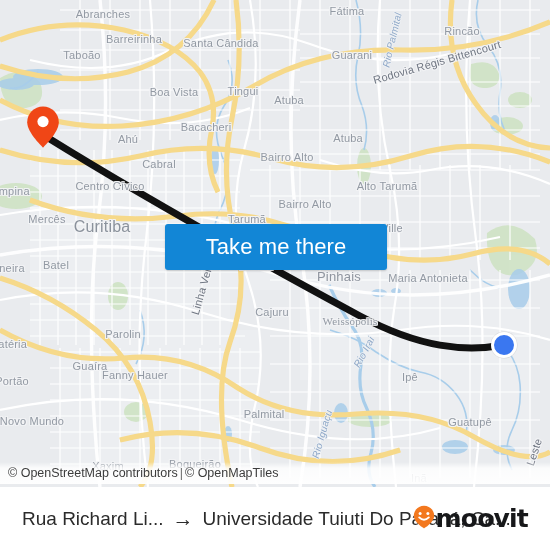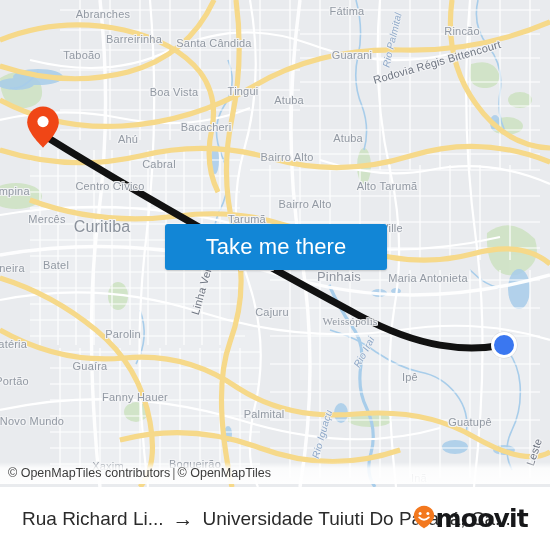--- a/index.html
+++ b/index.html
@@ -296,21 +296,21 @@
       </g>
 
       <path id="route-path" d="M45,136 C140,195 260,262 360,316 C420,348 465,352 504,345" fill="none" stroke="#111111" stroke-width="7" stroke-linecap="round"></path>
     </svg>
 
     <div id="map-labels">
         <div class="maplabel" style="left: 103px; top: 14px;">Abranches</div>
         <div class="maplabel" style="left: 347px; top: 11px;">Fátima</div>
         <div class="maplabel" style="left: 462px; top: 31px;">Rincão</div>
         <div class="maplabel" style="left: 134px; top: 39px;">Barreirinha</div>
-        <div class="maplabel" style="left: 214px; top: 43px;">Santa Cândida</div>
+        <div class="maplabel" style="left: 221px; top: 43px;">Santa Cândida</div>
         <div class="maplabel" style="left: 352px; top: 55px;">Guarani</div>
         <div class="maplabel" style="left: 82px; top: 55px;">Taboão</div>
         <div class="maplabel" style="left: 174px; top: 92px;">Boa Vista</div>
         <div class="maplabel" style="left: 243px; top: 91px;">Tingui</div>
         <div class="maplabel" style="left: 289px; top: 100px;">Atuba</div>
         <div class="maplabel" style="left: 206px; top: 127px;">Bacacheri</div>
         <div class="maplabel" style="left: 348px; top: 138px;">Atuba</div>
         <div class="maplabel" style="left: 128px; top: 139px;">Ahú</div>
         <div class="maplabel" style="left: 159px; top: 164px;">Cabral</div>
         <div class="maplabel" style="left: 287px; top: 157px;">Bairro Alto</div>
@@ -321,21 +321,21 @@
         <div class="maplabel" style="left: 247px; top: 219px;">Tarumã</div>
         <div class="maplabel city" style="left: 102px; top: 227px;">Curitiba</div>
         <div class="maplabel" style="left: 56px; top: 265px;">Batel</div>
         <div class="maplabel big" style="left: 339px; top: 276px;">Pinhais</div>
         <div class="maplabel" style="left: 428px; top: 278px;">Maria Antonieta</div>
         <div class="maplabel" style="left: 272px; top: 312px;">Cajuru</div>
         <div class="maplabel" style="left: 350px; top: 321px; font-family: Liberation Serif, serif;">Weissópolis</div>
         <div class="maplabel" style="left: 123px; top: 334px;">Parolin</div>
         <div class="maplabel" style="left: 90px; top: 366px;">Guaíra</div>
         <div class="maplabel" style="left: 410px; top: 377px;">Ipê</div>
-        <div class="maplabel" style="left: 135px; top: 397px;">Fanny Hauer</div>
+        <div class="maplabel" style="left: 135px; top: 375px;">Fanny Hauer</div>
         <div class="maplabel" style="left: 264px; top: 414px;">Palmital</div>
         <div class="maplabel" style="left: 470px; top: 422px;">Guatupê</div>
         <div class="maplabel" style="left: 32px; top: 421px;">Novo Mundo</div>
         <div class="maplabel" style="left: 419px; top: 478px;">Inã</div>
         <div class="maplabel" style="left: 108px; top: 466px;">Xaxim</div>
         <div class="maplabel" style="left: 195px; top: 464px;">Boqueirão</div>
         <div class="maplabel" style="left: 12px; top: 381px;">Portão</div>
         <div class="maplabel" style="left: 8px; top: 344px;">Matéria</div>
         <div class="maplabel" style="left: 6px; top: 268px;">Mineira</div>
         <div class="maplabel" style="left: 7px; top: 191px;">Campina</div>
@@ -357,21 +357,21 @@
       </svg>
     </div>
 
     <div id="dest-dot"></div>
 
     <button id="cta">
       <span>Take me there</span>
     </button>
 
     <div id="attribution">
-      <span>© OpenMapTiles contributors</span><span class="sep">|</span><span>© OpenMapTiles</span>
+      <span>© OpenStreetMap contributors</span><span class="sep">|</span><span>© OpenMapTiles</span>
     </div>
   </div>
 
   <div id="footer">
     <div id="route-line">
       <span class="endpoint">Rua Richard Li...</span>
       <span id="route-arrow">→</span>
       <span class="endpoint">Universidade Tuiuti Do Paraná, Ca...</span>
     </div>
     <div id="brand">

